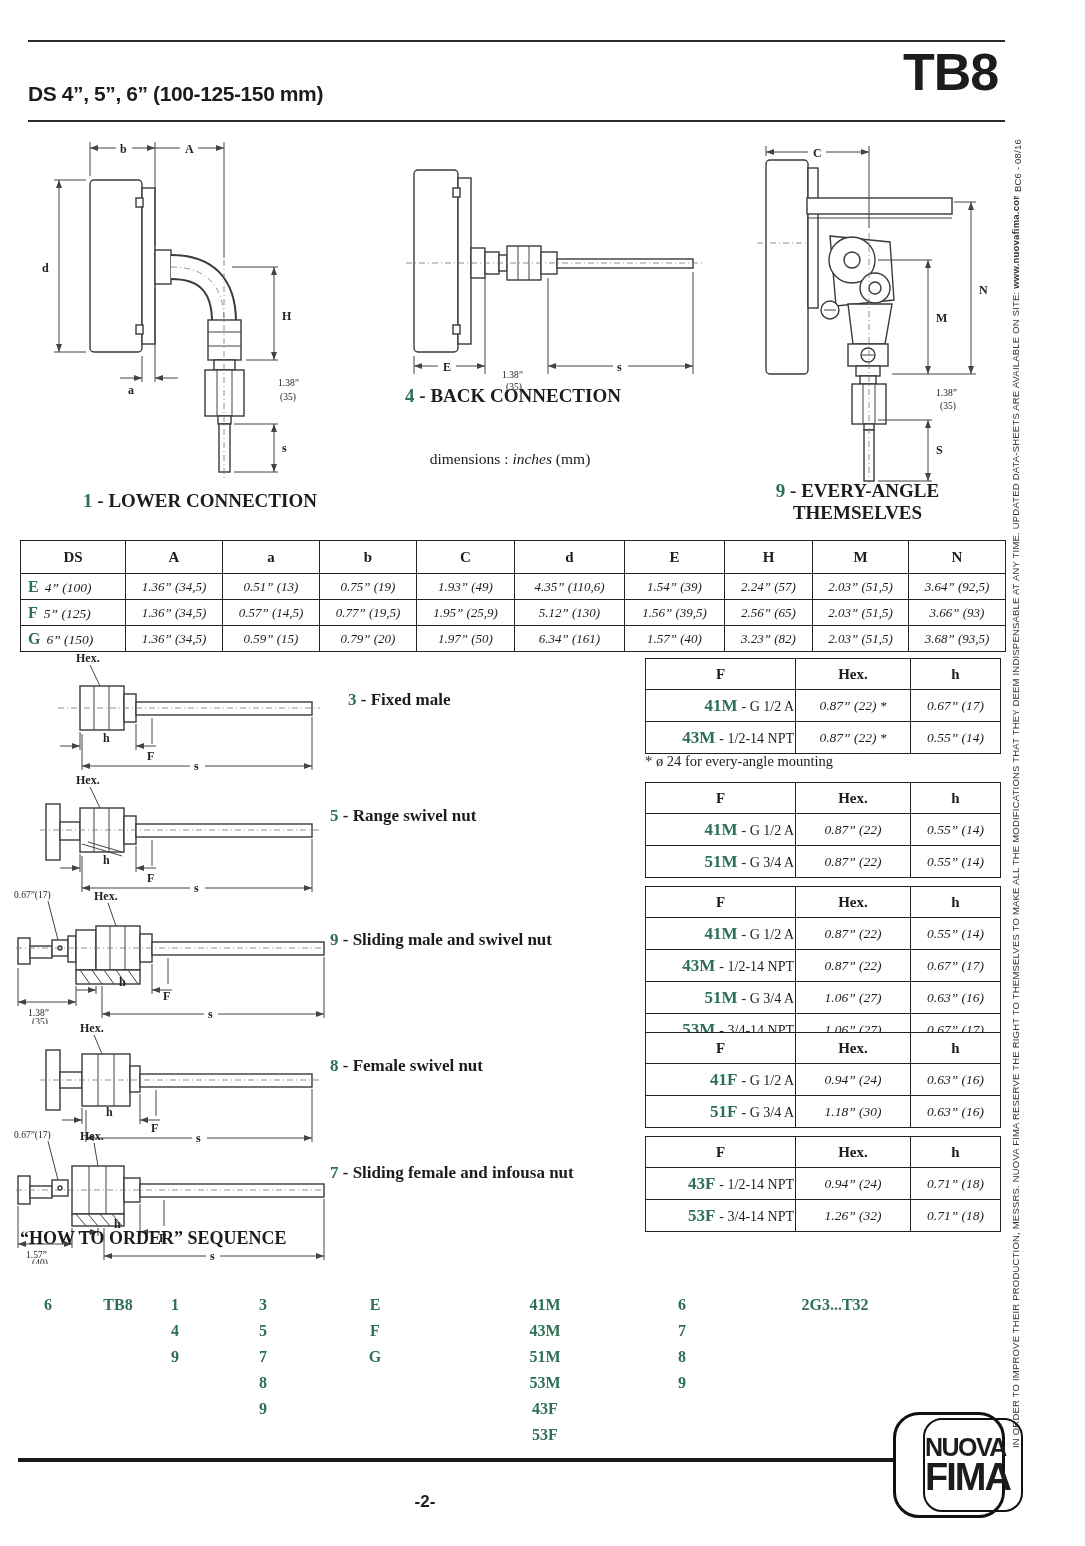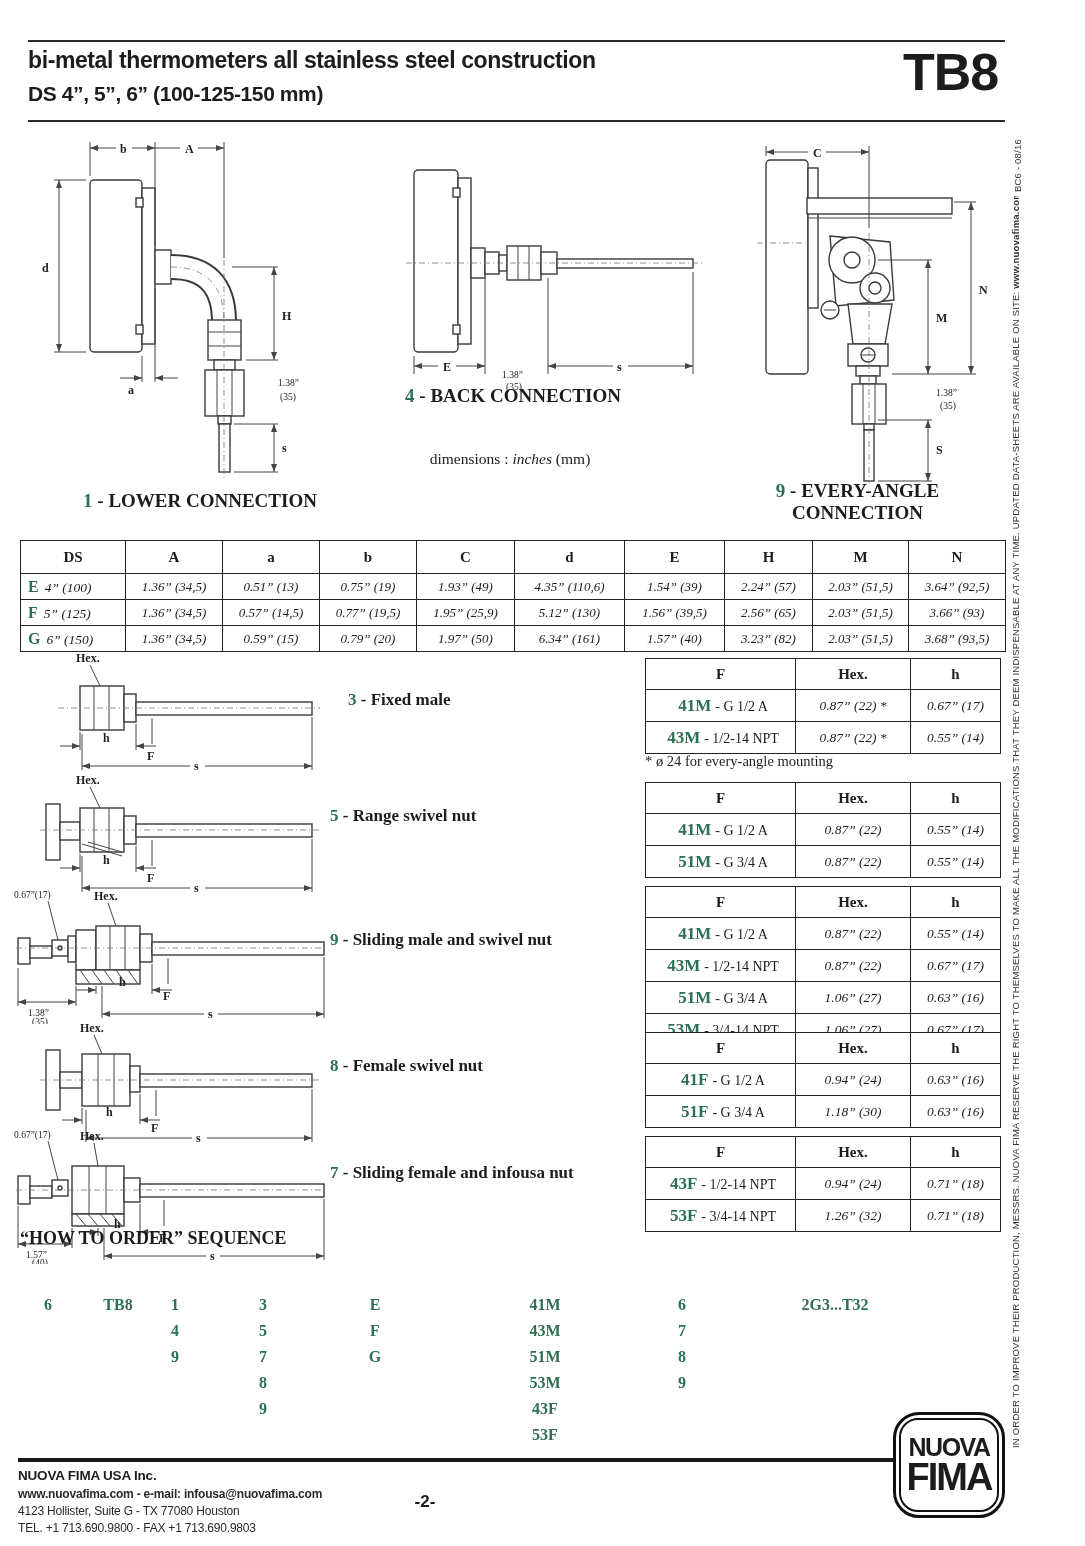--- a/index.html
+++ b/index.html
@@ -17,54 +17,53 @@
   table{border-collapse:collapse;table-layout:fixed;}
   .dt{width:985px;}
   .dt th{border:1.3px solid #222;font-size:15px;font-weight:700;height:30px;background:#fff;}
   .dt td{border:1.3px solid #222;font-size:13px;font-style:italic;text-align:center;height:23px;}
   .dt td.first{font-style:normal;text-align:left;padding-left:7px;}
   .code{color:var(--green);font-weight:700;font-size:16px;font-style:normal;}
   .size{font-style:italic;font-size:13.5px;padding-left:6px;}
   .ct{width:355px;}
   .ct th{border:1.3px solid #222;font-size:15px;font-weight:700;height:28px;background:#fff;}
   .ct td{border:1.3px solid #222;font-size:13.5px;font-style:italic;text-align:center;height:29px;}
-  .ct td.first{font-style:normal;text-align:center;padding-left:6px;}
+  .ct td.first{font-style:normal;text-align:right;padding-left:6px;}
   .ct .code{font-size:17px;}
   .thread{font-size:14px;padding-left:4px;}
   .footnote{font-size:14.5px;}
   .ordhead{font-weight:700;font-size:18px;}
   .fieldsline{font-size:16.5px;}
   .ordcol{position:absolute;text-align:center;color:var(--green);font-weight:700;font-size:16px;line-height:26px;}
   .copy{font-size:13px;}
   .fblock{font-family:"Liberation Sans",sans-serif;letter-spacing:-0.2px;}
   .fname{font-weight:700;font-size:13.5px;margin-bottom:3px;}
   .fline{font-weight:700;font-size:12px;line-height:17px;color:#2a2a2a;}
   .pagenum{font-family:"Liberation Sans",sans-serif;font-weight:700;font-size:17px;}
   .vtext{writing-mode:vertical-rl;transform:rotate(180deg);font-family:"Liberation Sans",sans-serif;font-size:9.5px;color:#333;white-space:nowrap;letter-spacing:0.2px;}
   .logo-outer{position:absolute;left:893px;top:1412px;width:112px;height:106px;border:3.5px solid #111;border-radius:26px;padding:3px;box-sizing:border-box;background:#fff;}
-  .logo-inner{width:100%;height:100%;border:2px solid #111;border-radius:19px;box-sizing:border-box;display:flex;flex-direction:column;align-items:center;justify-content:center;}
+  .logo-inner{width:100%;height:100%;border:2px solid #111;border-radius:19px;box-sizing:border-box;display:flex;flex-direction:column;align-items:flex-start;justify-content:center;margin-left:24px;}
   .logo-top{font-family:"Liberation Sans",sans-serif;font-weight:700;font-size:25px;letter-spacing:-1.5px;line-height:24px;}
   .logo-bottom{font-family:"Liberation Sans",sans-serif;font-weight:700;font-size:38px;letter-spacing:-2px;line-height:36px;}
   .note{font-size:15.5px;}
   svg{display:block;}
   svg text{font-family:"Liberation Serif",serif;fill:#222;}
   .dim{font-weight:700;font-size:12px;}
   .dimsm{font-size:9.5px;}
   .ln{stroke:#444;stroke-width:1;fill:none;}
   .shape{stroke:#3a3a3a;stroke-width:1.4;fill:#fff;}
   .cl{stroke:#777;stroke-width:0.8;stroke-dasharray:6 3 1 3;fill:none;}
   :root,.page{--green:#2e7054;}
 </style>
 </head>
 <body>
 
 <div class="page">
 
   <div class="rule" style="left:28px;top:40px;width:977px;"></div>
-  <div class="abs title1" style="left:28px;top:47px;">bi-metal thermometers all stainless steel construction</div>
   <div class="abs title2" style="left:28px;top:82px;">DS 4”, 5”, 6” (100-125-150 mm)</div>
   <div class="abs modelcode" style="left:903px;top:42px;">TB8</div>
   <div class="rule" style="left:28px;top:120px;width:977px;"></div>
 
   <div class="abs vtext" style="left:1012px;top:126px;height:66px;">BC6 - 08/16</div>
   <div class="abs vtext" style="left:1010px;top:196px;height:1252px;overflow:hidden;"><span>IN ORDER TO IMPROVE THEIR PRODUCTION, MESSRS. NUOVA FIMA RESERVE THE RIGHT TO THEMSELVES TO MAKE ALL THE MODIFICATIONS THAT THEY DEEM INDISPENSABLE AT ANY TIME.  UPDATED DATA-SHEETS ARE AVAILABLE ON SITE: </span><span style="font-weight:700;">www.nuovafima.com</span></div>
 
   <svg class="abs" style="left:28px;top:132px;" width="330" height="352" viewBox="0 0 330 352">
     <defs>
         <marker id="mk1" markerWidth="9" markerHeight="7" refX="8" refY="3" orient="auto-start-reverse">
@@ -211,21 +210,21 @@
       <text class="dimsm" x="184" y="258">1.38”</text>
       <text class="dimsm" x="188" y="271">(35)</text>
       <line class="ln" x1="126" y1="282" x2="180" y2="282"></line>
         <line class="ln" x1="126" y1="343" x2="180" y2="343"></line>
       <line class="ln" x1="176" y1="282" x2="176" y2="343" marker-start="url(#mk3)" marker-end="url(#mk3)"></line>
       <text class="dim" x="184" y="316">S</text>
     </g>
   </svg>
   <div class="abs caption" style="left:750px;top:480px;width:215px;">
     <div><span class="num">9</span> <span>- EVERY-ANGLE</span></div>
-    <div>CONNECTION</div>
+    <div>THEMSELVES</div>
   </div>
 
   <table class="dt abs" style="left:20px;top:540px;">
     <colgroup>
         <col style="width:105px">
         <col style="width:97px">
         <col style="width:97px">
         <col style="width:97px">
         <col style="width:98px">
         <col style="width:110px">
@@ -640,26 +639,20 @@
       <div>7</div>
       <div>8</div>
       <div>9</div>
     </div>
   <div class="ordcol" style="left:770px;top:1292px;width:130px;">
       <div>2G3...T32</div>
     </div>
 
   <div class="rule-thick" style="left:18px;top:1458px;width:987px;"></div>
 
-  <div class="abs fblock" style="left:18px;top:1468px;width:370px;">
-    <div class="fname">NUOVA FIMA USA Inc.</div>
-    <div class="fline">www.nuovafima.com - e-mail: infousa@nuovafima.com</div>
-    <div class="fline" style="font-weight:400;">4123 Hollister, Suite G - TX 77080 Houston</div>
-    <div class="fline" style="font-weight:400;">TEL. +1 713.690.9800 - FAX +1 713.690.9803</div>
-  </div>
   <div class="abs pagenum" style="left:405px;top:1492px;width:40px;text-align:center;">-2-</div>
 
   <div class="logo-outer">
     <div class="logo-inner">
       <div class="logo-top">NUOVA</div>
       <div class="logo-bottom">FIMA</div>
     </div>
   </div>
 
 </div>

